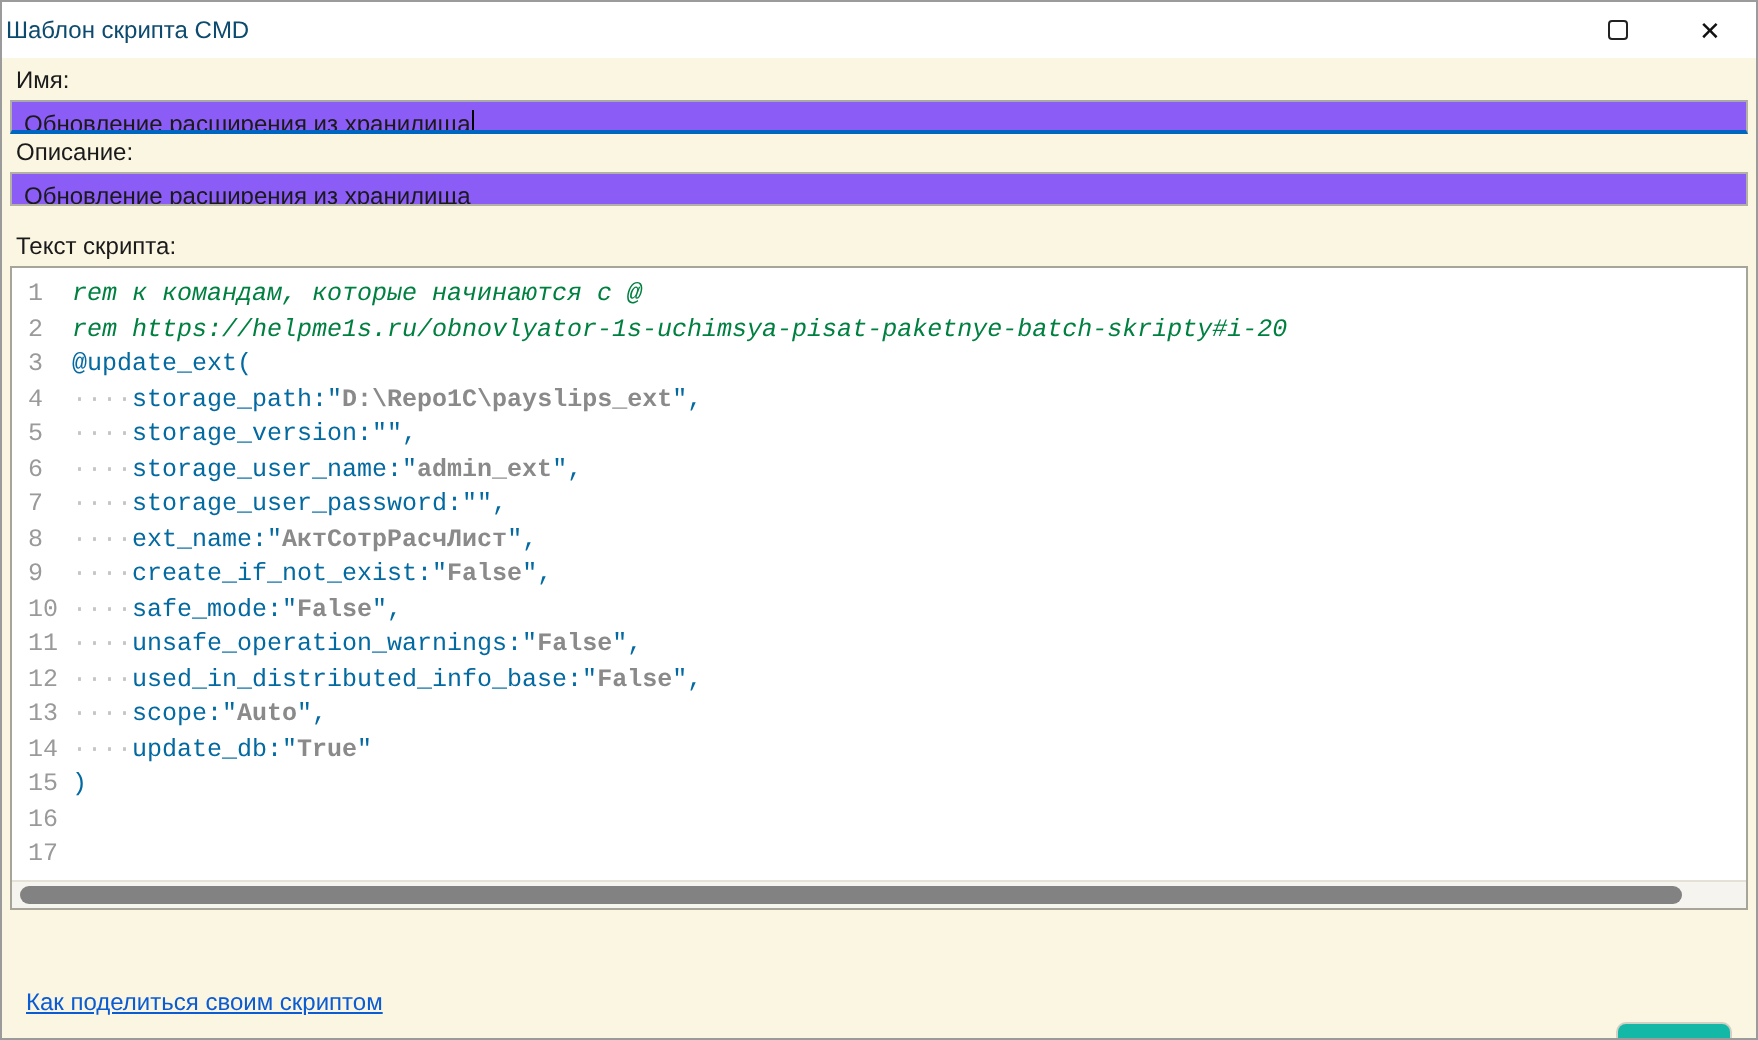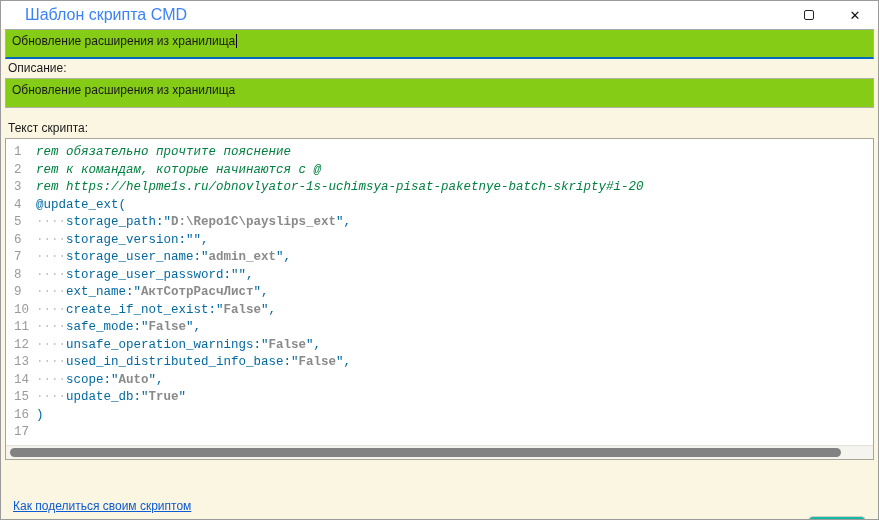--- a/index.html
+++ b/index.html
@@ -8,30 +8,30 @@
     font-family:"Liberation Sans","DejaVu Sans",sans-serif;
     background:var(--window_bg,#fbf6e2);
     border:1px solid #9b9b9b;
     overflow:hidden;
     font-size:12px;
     color:#1a1a1a;
   }
 
   
   .titlebar { height:28px; background:#ffffff; display:flex; align-items:center; }
-  .titlebar .title { flex:1; padding-left:24px; font-size:16px; color:#3b82f6; }
+  .titlebar .title { flex:1; padding-left:2px; font-size:12px; color:#0c4a6e; }
   .winbtn { width:46px; height:28px; display:flex; align-items:center; justify-content:center; cursor:default; }
   .maxbox { display:inline-block; width:10px; height:10px; border:1px solid #222; border-radius:2px; }
   .closeglyph { font-size:13px; color:#111; line-height:1; }
 
   
   .content { padding:0 4px; }
   .field-label { font-size:12px; margin:4px 3px 3px; }
   .textfield {
-    height:30px; background:#84cc16; border:1px solid #b3b0a4;
+    height:17px; background:#8b5cf6; border:1px solid #b3b0a4;
     padding:0 6px; line-height:23px; font-size:12px; white-space:nowrap; overflow:hidden;
   }
   .textfield.focused { border-bottom:2px solid var(--accent,#0067c0); border-top-color:#a8a8a8; }
   .caret { display:inline-block; width:1px; height:14px; background:#000; margin-left:1px; vertical-align:text-bottom; }
 
   
   .editor {
     margin-top:3px; height:322px; background:#fff; border:1px solid #a7a49a;
     display:flex; flex-direction:column; overflow:hidden;
   }
@@ -69,20 +69,21 @@
   <div class="winbtn">
     <span class="maxbox"></span>
   </div>
   <div class="winbtn">
     <span class="closeglyph">✕</span>
   </div>
 </div>
 
 <div class="content">
 
+  <div class="field-label">Имя:</div>
   <div class="textfield focused">
     <span>Обновление расширения из хранилища</span><span class="caret"></span>
   </div>
 
   <div class="field-label" style="margin-top:2px">Описание:</div>
   <div class="textfield">
     <span>Обновление расширения из хранилища</span>
   </div>
 
   <div class="field-label" style="margin-top:13px">Текст скрипта:</div>
@@ -101,21 +102,20 @@
           <div class="ln">10</div>
           <div class="ln">11</div>
           <div class="ln">12</div>
           <div class="ln">13</div>
           <div class="ln">14</div>
           <div class="ln">15</div>
           <div class="ln">16</div>
           <div class="ln">17</div>
         </div>
       <div class="codecol">
-          <div class="code-line"><span class="tok-comment">rem обязательно прочтите пояснение</span></div>
           <div class="code-line"><span class="tok-comment">rem к командам, которые начинаются с @</span></div>
           <div class="code-line"><span class="tok-comment">rem https://helpme1s.ru/obnovlyator-1s-uchimsya-pisat-paketnye-batch-skripty#i-20</span></div>
           <div class="code-line"><span class="tok-plain">@update_ext(</span></div>
           <div class="code-line"><span class="tok-ws">····</span><span class="tok-plain">storage_path:"</span><span class="tok-string">D:\Repo1C\payslips_ext</span><span class="tok-plain">",</span></div>
           <div class="code-line"><span class="tok-ws">····</span><span class="tok-plain">storage_version:"",</span></div>
           <div class="code-line"><span class="tok-ws">····</span><span class="tok-plain">storage_user_name:"</span><span class="tok-string">admin_ext</span><span class="tok-plain">",</span></div>
           <div class="code-line"><span class="tok-ws">····</span><span class="tok-plain">storage_user_password:"",</span></div>
           <div class="code-line"><span class="tok-ws">····</span><span class="tok-plain">ext_name:"</span><span class="tok-string">АктСотрРасчЛист</span><span class="tok-plain">",</span></div>
           <div class="code-line"><span class="tok-ws">····</span><span class="tok-plain">create_if_not_exist:"</span><span class="tok-string">False</span><span class="tok-plain">",</span></div>
           <div class="code-line"><span class="tok-ws">····</span><span class="tok-plain">safe_mode:"</span><span class="tok-string">False</span><span class="tok-plain">",</span></div>

